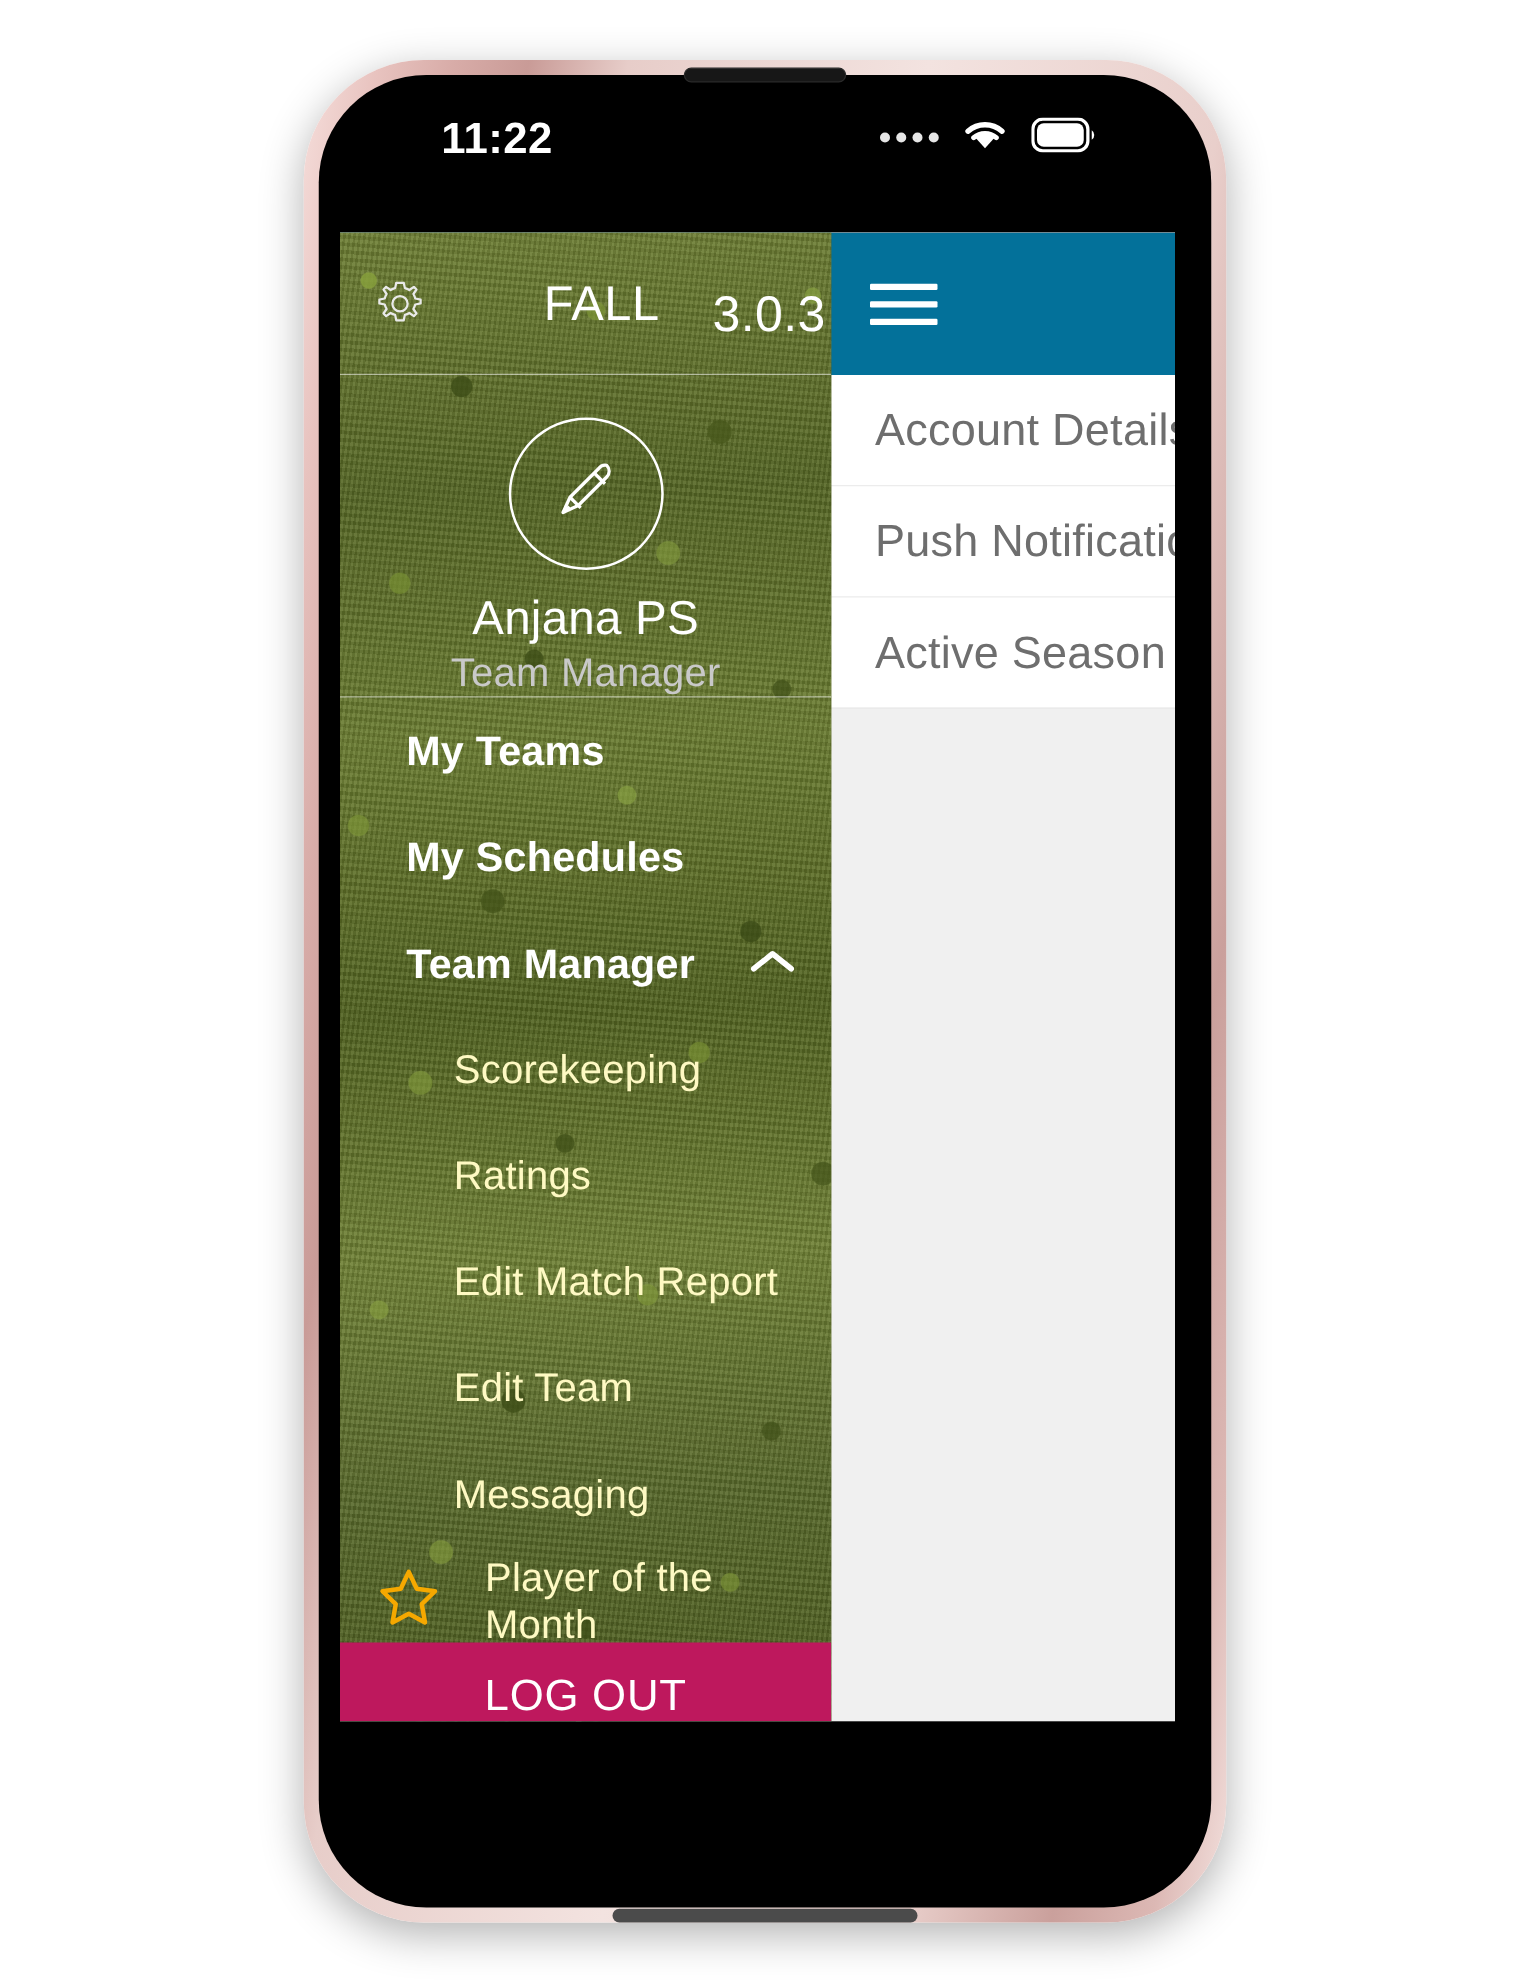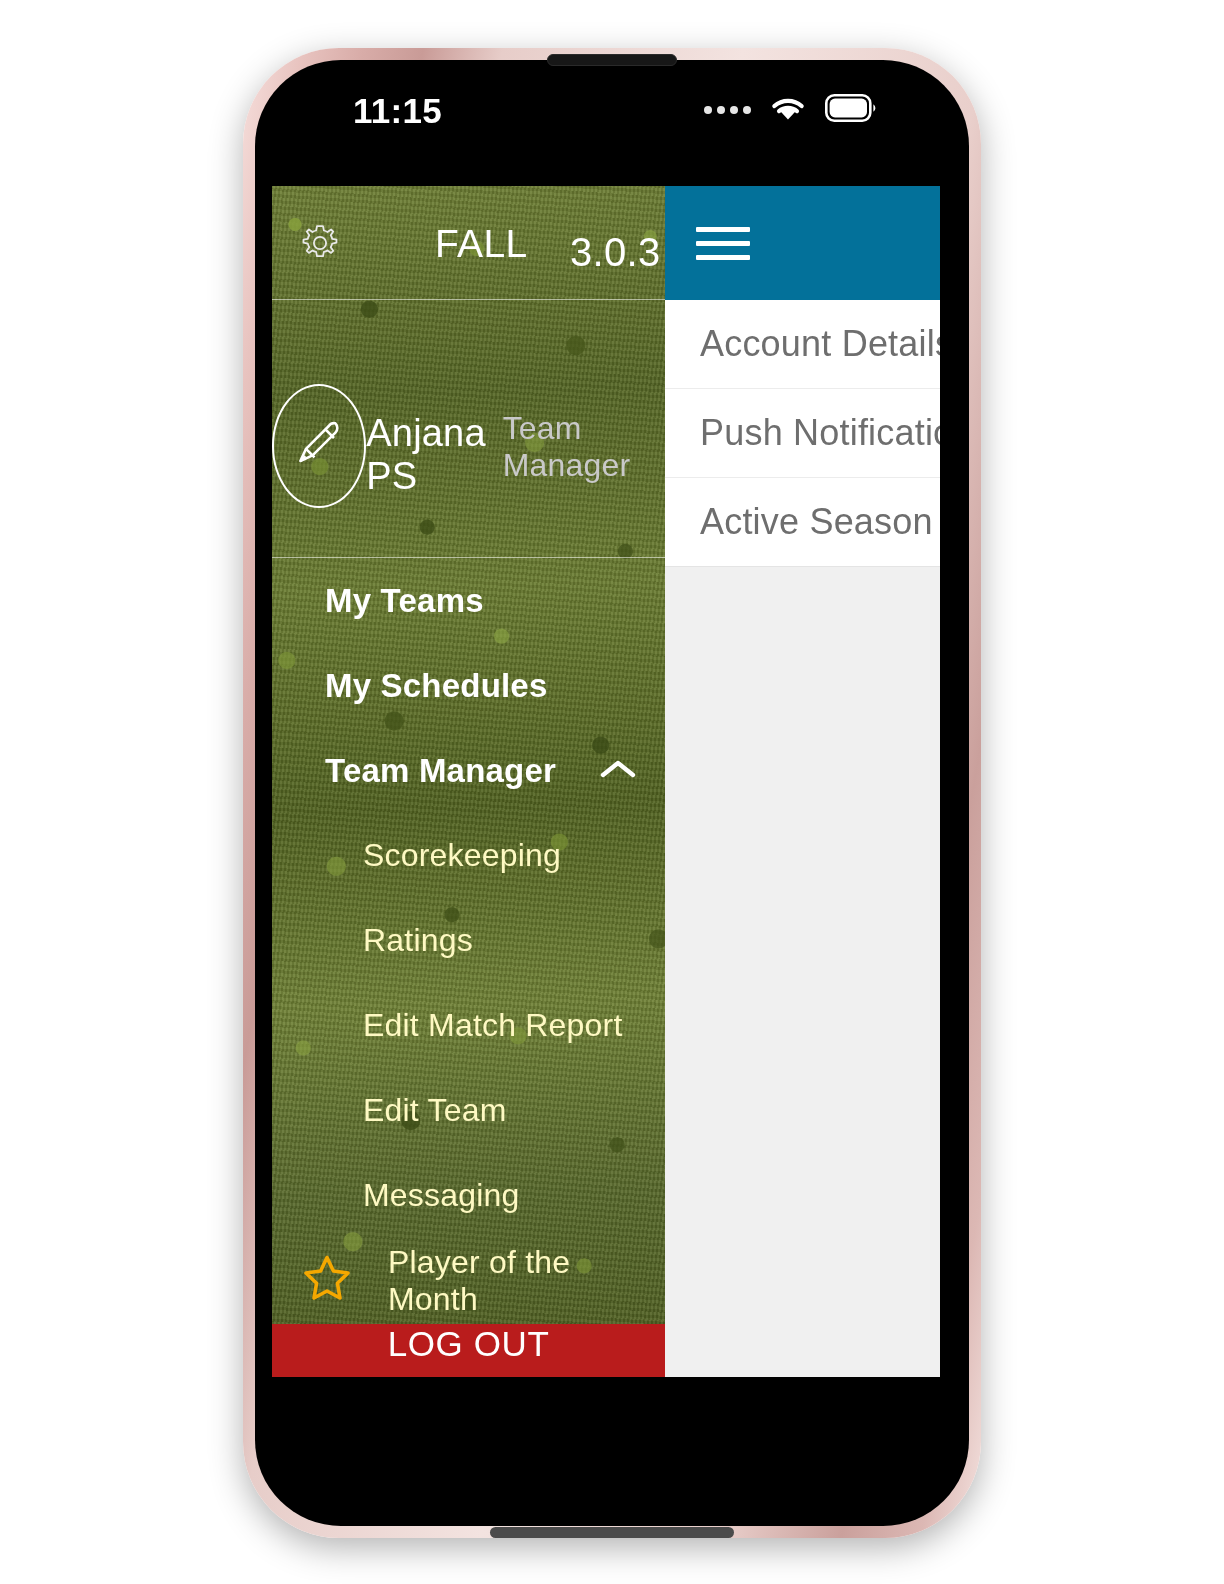--- a/index.html
+++ b/index.html
@@ -204,21 +204,21 @@
     color: #ffffff;
     letter-spacing: .3px;
   }
 
   
   .profile {
     position: relative;
     height: 258px;
     border-bottom: 1px solid rgba(255,255,255,.55);
     display: flex;
-    flex-direction: row;
+    flex-direction: column;
     align-items: center;
     padding-top: 34px;
   }
   .avatar {
     width: 124px; height: 124px;
     border: 2.6px solid #ffffff;
     border-radius: 50%;
     display: flex; align-items: center; justify-content: center;
   }
   .profile-name {
@@ -269,26 +269,26 @@
     left: 30px;
     top: 50%;
     transform: translateY(-50%);
   }
 
   
   .logout {
     position: absolute;
     left: 0; bottom: 0;
     width: 393px;
-    height: 53px;
-    background: #b91c1c;
+    height: 63px;
+    background: #be185d;
     color: #ffffff;
     font-size: 35px;
     display: flex;
-    align-items: flex-start;
+    align-items: flex-end;
     justify-content: center;
     letter-spacing: .6px;
     cursor: pointer;
   }
 
   
   .home-indicator {
     position: absolute;
     left: 50%;
     transform: translateX(-50%);
@@ -304,21 +304,21 @@
 
 <div id="stage">
 
   <div class="phone-body"></div>
 
   <div class="phone-screen-area"></div>
 
   <div class="speaker-grille"></div>
 
   <div class="status-bar">
-    <div class="status-time">11:15</div>
+    <div class="status-time">11:22</div>
     <div class="status-right">
       <span class="signal-dots">
         <i></i>
           <i></i>
           <i></i>
           <i></i>
       </span>
       <span>
         <svg width="40" height="29" viewBox="0 0 40 29">
           <path d="M20 25.6 L12.6 17.4 a11 11 0 0 1 14.8 0 Z" fill="#fff"></path>

